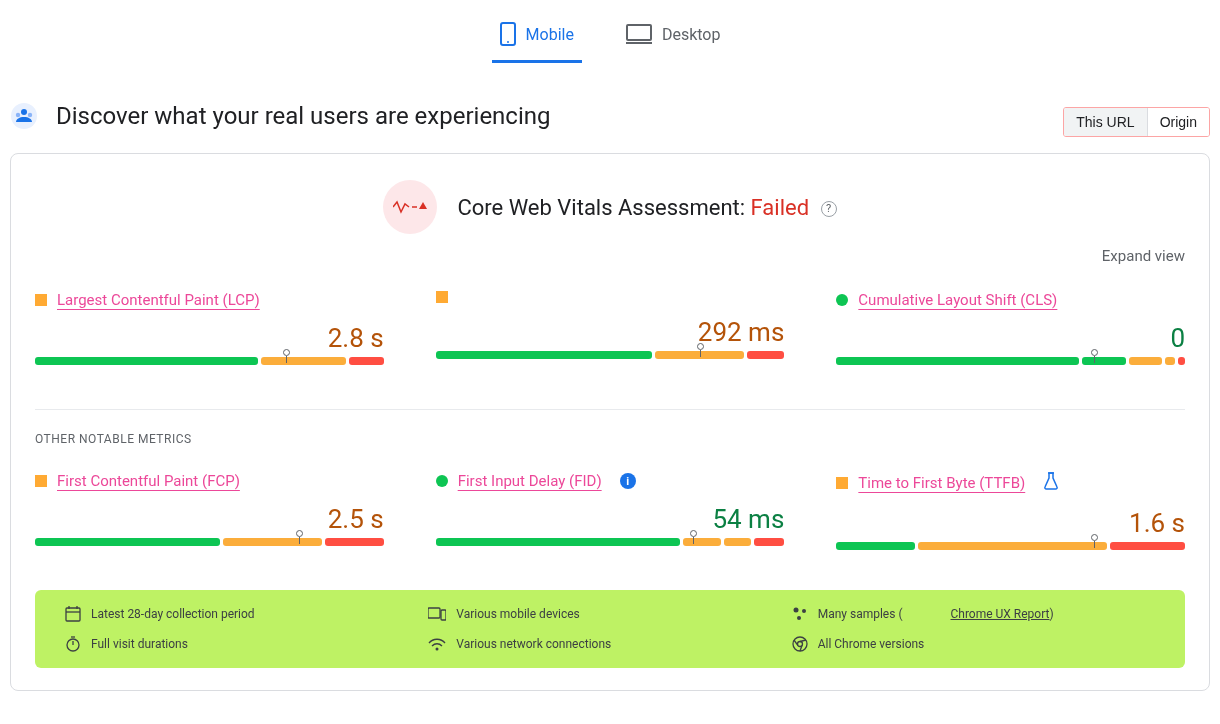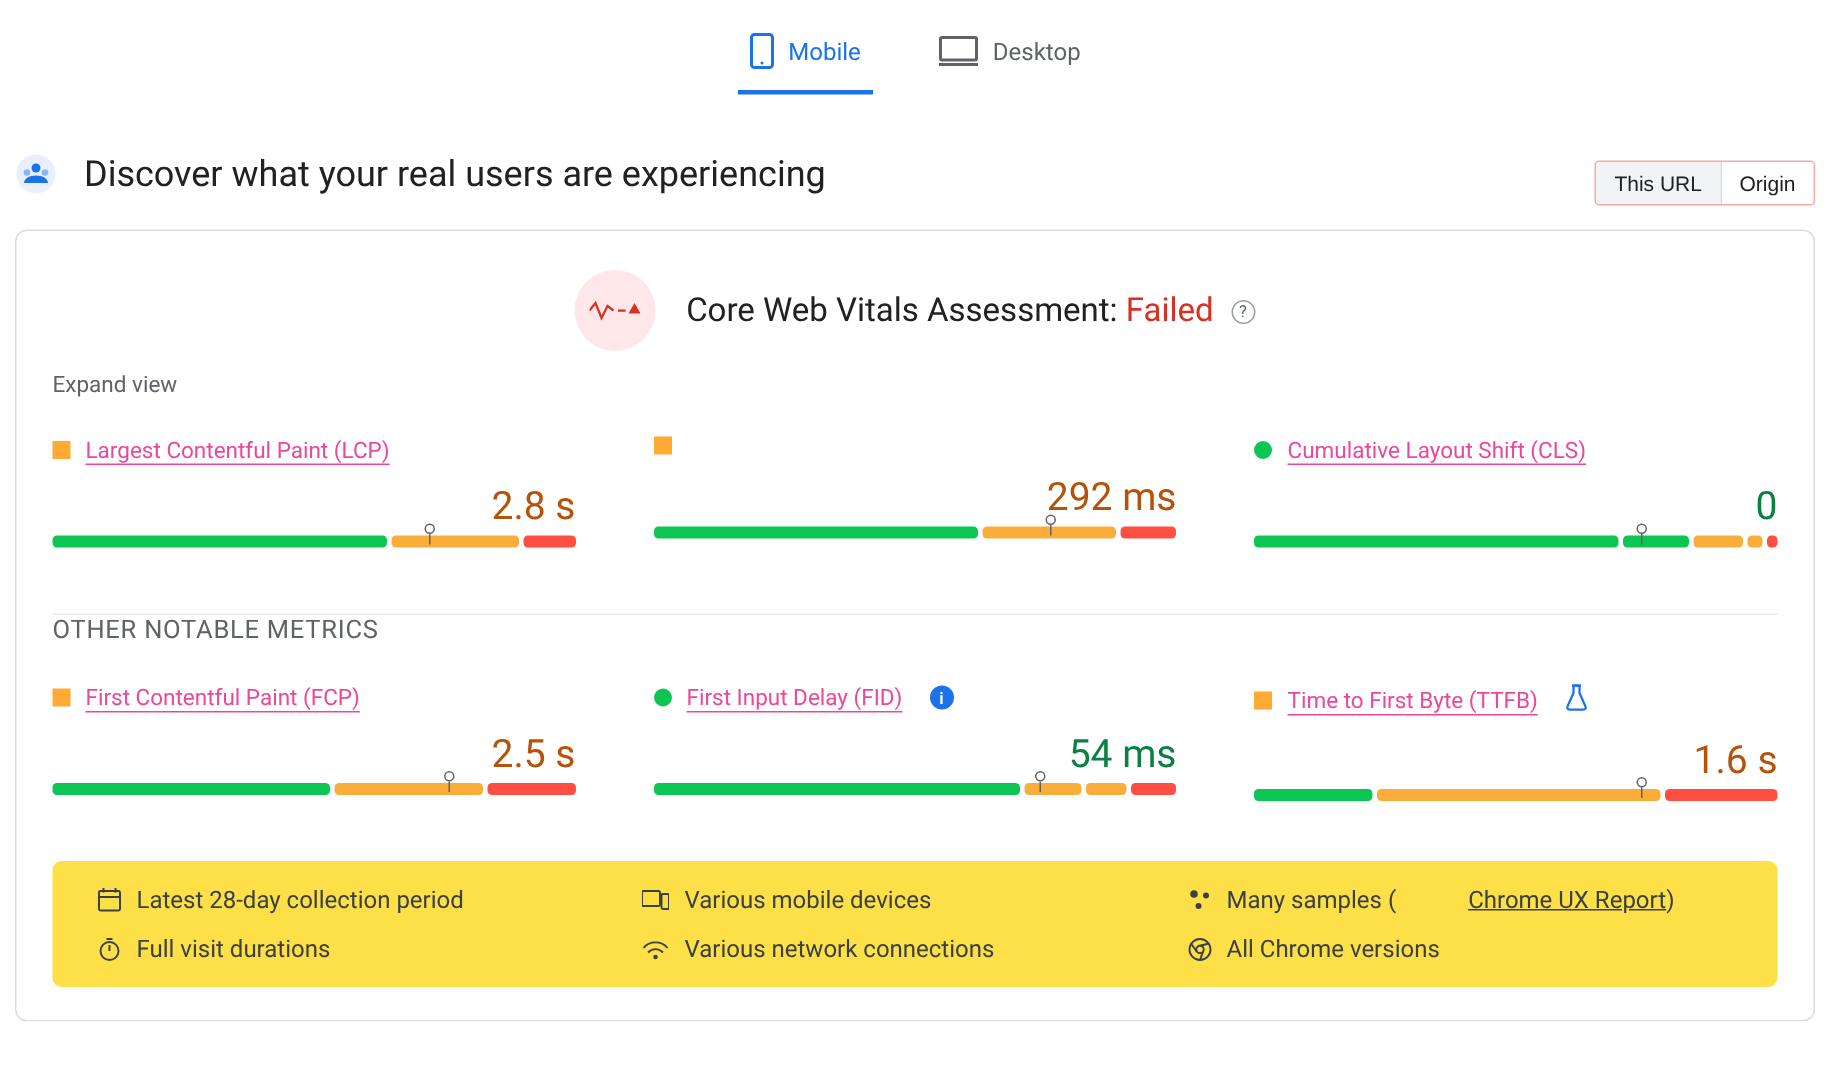--- a/index.html
+++ b/index.html
@@ -89,21 +89,21 @@
     display: flex; align-items: center; justify-content: center;
   }
   .cwv-title { font-size: 22px; font-weight: 400; }
   .cwv-title .fail { color: #d93025; }
   .help-icon {
     width: 16px; height: 16px; border: 1px solid #9aa0a6; border-radius: 50%;
     display: inline-flex; align-items:center; justify-content:center;
     font-size: 11px; color: #5f6368; margin-left: 6px; cursor: pointer;
     vertical-align: middle;
   }
-  .expand-row { text-align: left; margin-top: 12px; }
+  .expand-row { text-align: right; margin-top: 12px; }
   .expand-link {
     font-size: 15px; color: #5f6368; cursor: pointer;
   }
   .metrics-row {
     display: flex;
     gap: 52px;
     margin-top: 26px;
   }
   .metric {
     flex: 1;
@@ -150,39 +150,40 @@
     position: absolute;
     top: -8px;
     transform: translateX(-50%);
     width: 2px; height: 14px;
     display:flex; flex-direction:column; align-items:center;
   }
   .marker .dot { width:7px; height:7px; border:1px solid #5f6368; border-radius:50%; background:#fff; }
   .marker .stem { width:1px; flex:1; background:#5f6368; }
   .divider { height:1px; background:#e8eaed; margin: 44px 0 0 0; }
   .section-label {
-    font-size: 17px;
+    font-size: 12px;
     letter-spacing: 0.5px;
     color: #5f6368;
+    margin-top: 22px;
   }
   .info-icon {
     width:16px; height:16px; border-radius:50%; background:#1a73e8;
     color:#fff; display:inline-flex; align-items:center; justify-content:center;
     font-size: 11px; font-weight:700; margin-left:8px; cursor:pointer;
   }
   .flask-icon { margin-left:8px; cursor:pointer; }
   .footer-grid {
     margin-top: 40px;
-    background: #fde047;
+    background: #bef264;
     border-radius: 6px;
     padding: 16px 30px;
     display: grid;
     grid-template-columns: 1fr 1fr 1fr;
     row-gap: 14px;
-    font-size: 16px;
+    font-size: 12px;
     color: #3c4043;
   }
   .footer-item {
     display: flex;
     align-items: center;
     gap: 10px;
   }
   .footer-item svg { flex-shrink:0; }
   .underline { text-decoration: underline; cursor: pointer; margin-left: 48px; }
 </style>

